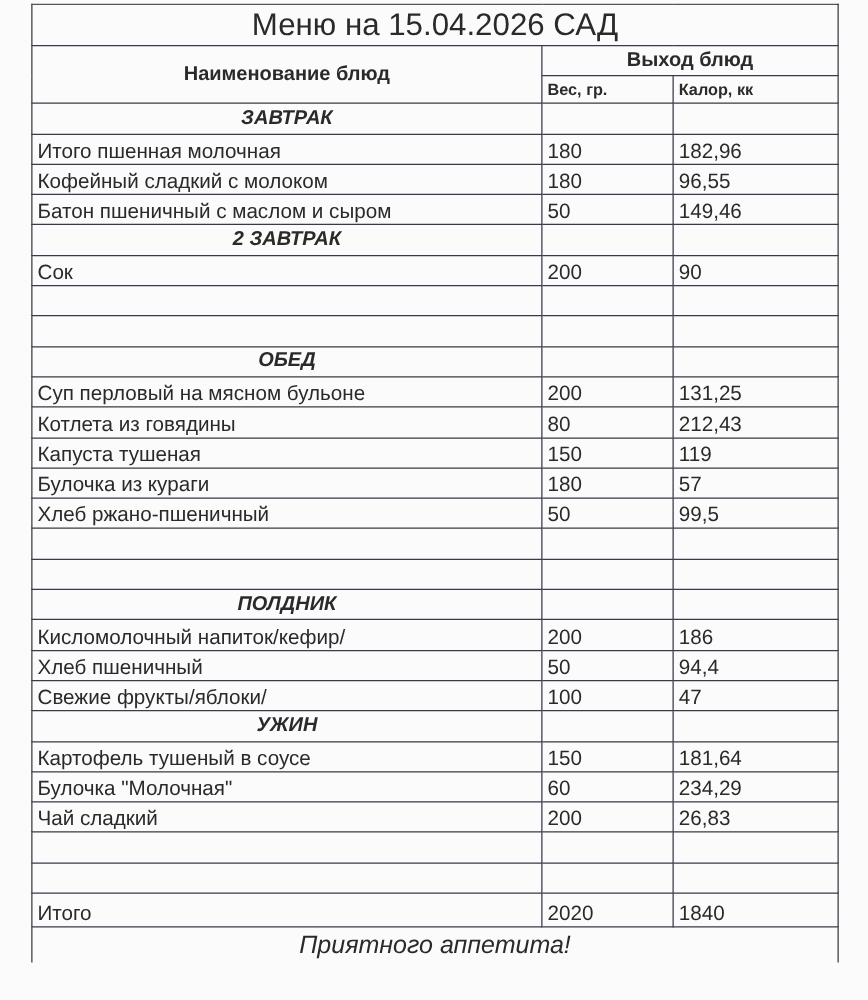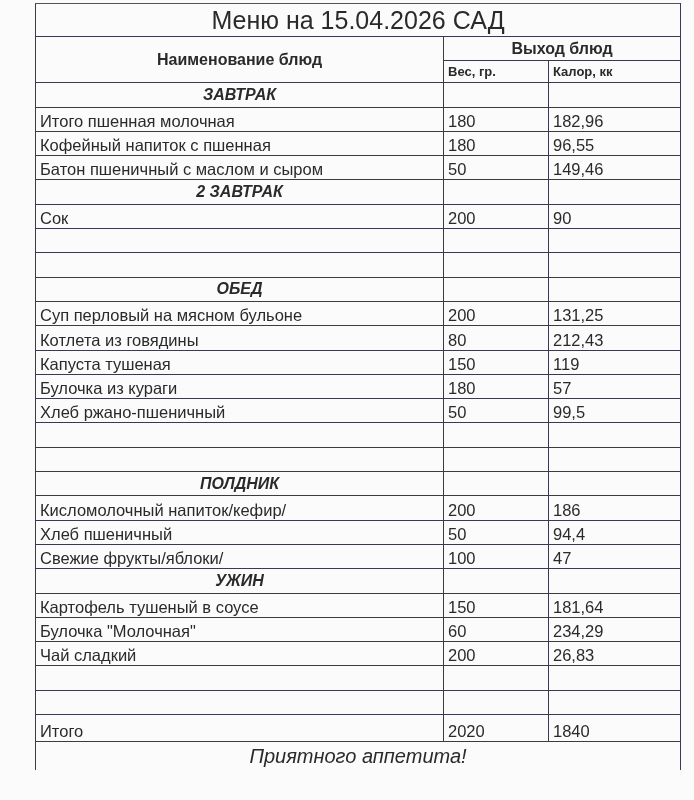--- a/index.html
+++ b/index.html
@@ -1,18 +1,18 @@
 <!DOCTYPE html>
 <html><head>
 <meta charset="utf-8">
 <style>
   html, body { margin:0; padding:0; background:#fbfbfb; }
   body { width:694px; height:800px; position:relative; overflow:hidden;
          font-family:"Liberation Sans", "DejaVu Sans", sans-serif; color:#2a2a2a; }
-  .sheet { position:absolute; left:35px; top:3px; width:645px; }
+  .sheet { position:absolute; left:25px; top:3px; width:645px; }
   table { border-collapse:collapse; width:645px; table-layout:fixed; }
   td { border:1.6px solid #3a3a48; padding:0 4px; height:23.3px; font-size:16.5px;
        white-space:nowrap; overflow:hidden; line-height:20px; vertical-align:bottom; }
   td.title { height:32px; font-size:25px; text-align:center; vertical-align:middle;
              border-top:1.6px solid #555; }
   td.hdr { text-align:center; font-weight:bold; font-size:16px; vertical-align:middle; }
   td.sub { font-weight:bold; font-size:13px; height:21px; vertical-align:middle; }
   td.sub.right { padding-left:4px; }
   td.section { text-align:center; font-weight:bold; font-size:16px; vertical-align:middle;font-style:italic; }
   td.num { text-align:left; padding-right:3px; }
@@ -49,21 +49,21 @@
           <td class="section">ЗАВТРАК</td>
           <td></td>
           <td></td>
         </tr>
         <tr>
           <td>Итого пшенная молочная</td>
           <td class="num">180</td>
           <td class="num">182,96</td>
         </tr>
         <tr>
-          <td>Кофейный напиток с пшенная</td>
+          <td>Кофейный сладкий с молоком</td>
           <td class="num">180</td>
           <td class="num">96,55</td>
         </tr>
         <tr>
           <td>Батон пшеничный с маслом и сыром</td>
           <td class="num">50</td>
           <td class="num">149,46</td>
         </tr>
         <tr>
           <td class="section">2 ЗАВТРАК</td>

